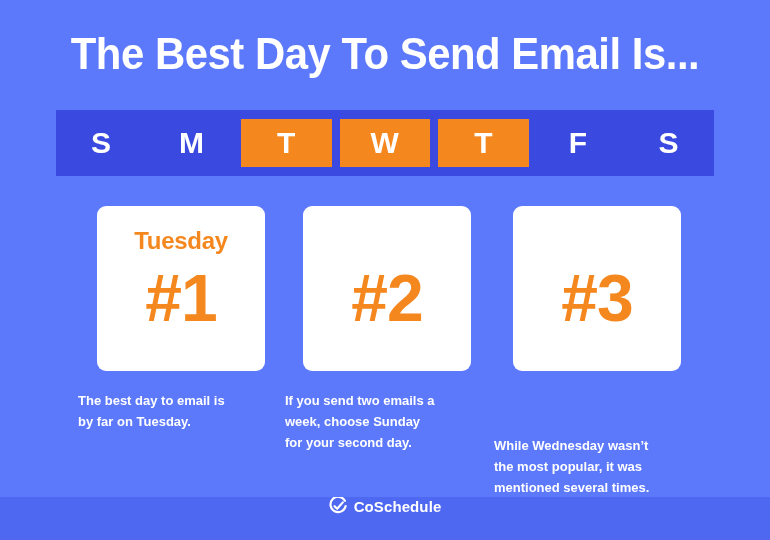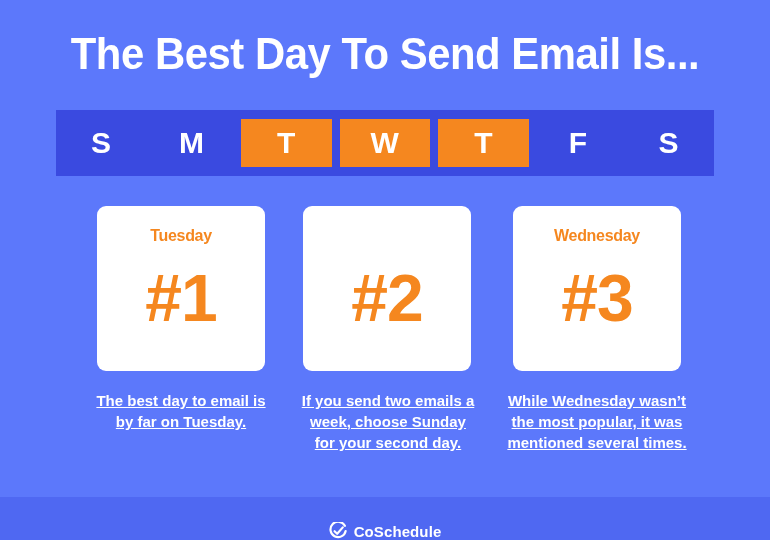--- a/index.html
+++ b/index.html
@@ -80,21 +80,21 @@
   #card-1 { left: 303px; }
   #card-2 { left: 513px; }
 
   .card-day {
     position: absolute;
     top: 21px;
     left: -14px;
     width: 196px;
     text-align: center;
     color: #f5871f;
-    font-size: 16px;
+    font-size: 24px;
     font-weight: bold;
     letter-spacing: -0.3px;
     white-space: nowrap;
   }
   .card-rank {
     position: absolute;
     top: 56px;
     left: 0;
     width: 168px;
     text-align: center;
@@ -103,42 +103,40 @@
     font-weight: bold;
     letter-spacing: -1px;
     line-height: 72px;
   }
 
   
   .caption {
     position: absolute;
     top: 390px;
     width: 206px;
-    text-align: center;
     color: #ffffff;
-    font-size: 15px;
+    font-size: 13px;
     font-weight: bold;
     line-height: 21px;
     white-space: pre-line;
-    text-decoration: underline;
   }
   #caption-0 { left: 78px; }
   #caption-1 { left: 285px; }
-  #caption-2 { left: 494px; }
+  #caption-2 { left: 494px; margin-top: 45px; }
 
   
   #footer {
     position: absolute;
     left: 0;
     top: 497px;
     width: 770px;
     height: 43px;
     background: #4f68f2;
     display: flex;
-    align-items: flex-end;
+    align-items: flex-start;
     justify-content: center;
   }
   #footer-logo {
     display: flex;
     align-items: center;
     gap: 7px;
   }
   #footer-logo svg { display: block; }
   #brand-name {
     color: #ffffff;
@@ -165,21 +163,20 @@
   </div>
 
   <div class="card" id="card-0">
     <div class="card-day">Tuesday</div>
     <div class="card-rank">#1</div>
   </div>
   <div class="card" id="card-1">
     <div class="card-rank">#2</div>
   </div>
   <div class="card" id="card-2">
-    <div class="card-day">Wednesday</div>
     <div class="card-rank">#3</div>
   </div>
 
   <div class="caption" id="caption-0">The best day to email is
 by far on Tuesday.</div>
   <div class="caption" id="caption-1">If you send two emails a
 week,  choose Sunday
 for your second day.</div>
   <div class="caption" id="caption-2">While Wednesday wasn’t
 the most popular, it was

